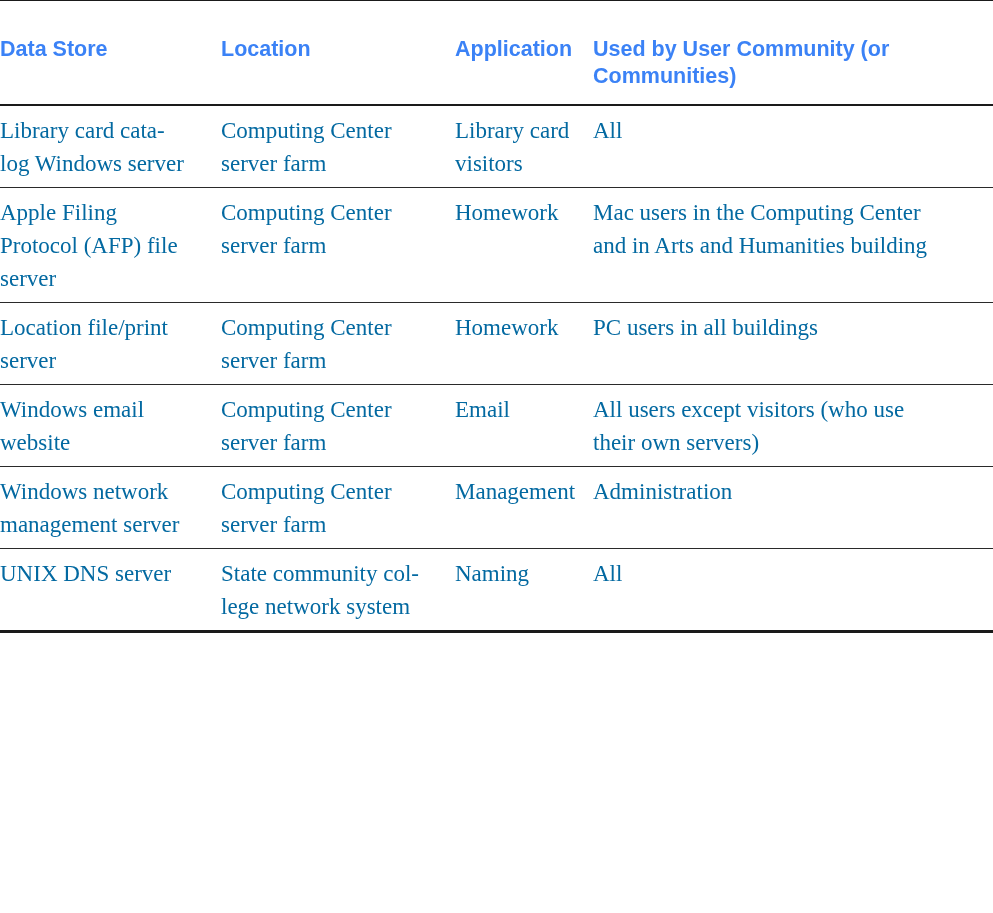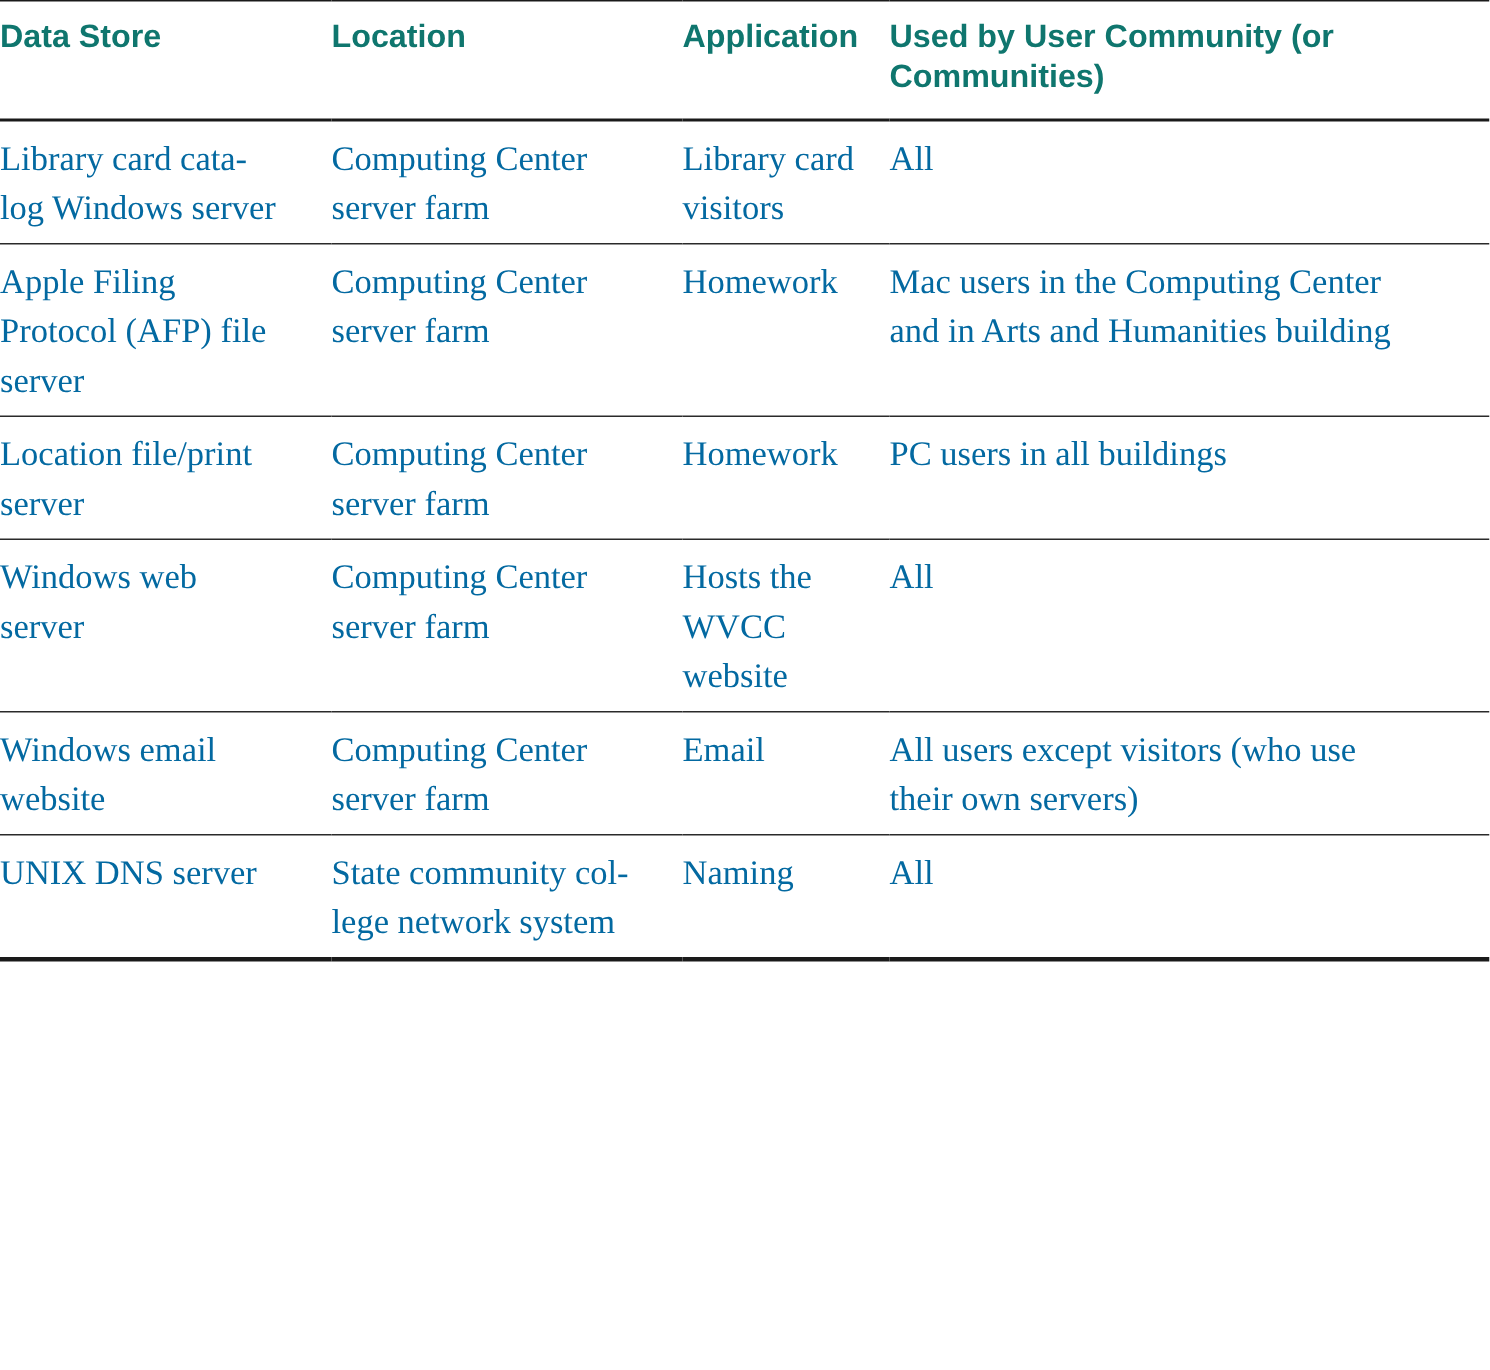--- a/index.html
+++ b/index.html
@@ -29,24 +29,24 @@
     .tbl col.c3 { width: 138px; }
     .tbl col.c4 { width: 400px; }
 
     .tbl thead th {
       font-family: "Liberation Sans", "DejaVu Sans", sans-serif;
       font-weight: bold;
       font-size: 21.5px;
       line-height: 27px;
       text-align: left;
       vertical-align: top;
-      padding: 10px 0 14px 0;
+      padding: 35px 0 14px 0;
       height: 54px;
       border-bottom: 2px solid #1a1a1a;
-      color: #0f766e;
+      color: #3b82f6;
     }
     .tbl tbody td {
       font-family: "Liberation Serif", "DejaVu Serif", serif;
       font-size: 23px;
       line-height: 33px;
       text-align: left;
       vertical-align: top;
       padding: 8px 8px 7px 0;
       border-bottom: 1px solid #2a2a2a;
       color: #0369a1;
@@ -105,38 +105,36 @@
 and in Arts and Humanities building</td>
     </tr>
     <tr class="r3">
       <td class="cell-text">Location file/print
 server</td>
       <td class="cell-text">Computing Center
 server farm</td>
       <td class="cell-text">Homework</td>
       <td class="cell-text">PC users in all buildings</td>
     </tr>
-    <tr class="r4">
-      <td class="cell-text">Windows web
-server</td>
-      <td class="cell-text">Computing Center
-server farm</td>
-      <td class="cell-text">Hosts the
-WVCC
-website</td>
-      <td class="cell-text">All</td>
-    </tr>
     <tr class="r5">
       <td class="cell-text">Windows email
 website</td>
       <td class="cell-text">Computing Center
 server farm</td>
       <td class="cell-text">Email</td>
       <td class="cell-text">All users except visitors (who use
 their own servers)</td>
+    </tr>
+    <tr class="r8">
+      <td class="cell-text">Windows network
+management server</td>
+      <td class="cell-text">Computing Center
+server farm</td>
+      <td class="cell-text">Management</td>
+      <td class="cell-text">Administration</td>
     </tr>
     <tr class="r9">
       <td class="cell-text">UNIX DNS server</td>
       <td class="cell-text">State community col-
 lege network system</td>
       <td class="cell-text">Naming</td>
       <td class="cell-text">All</td>
     </tr>
   </tbody>
 </table>

